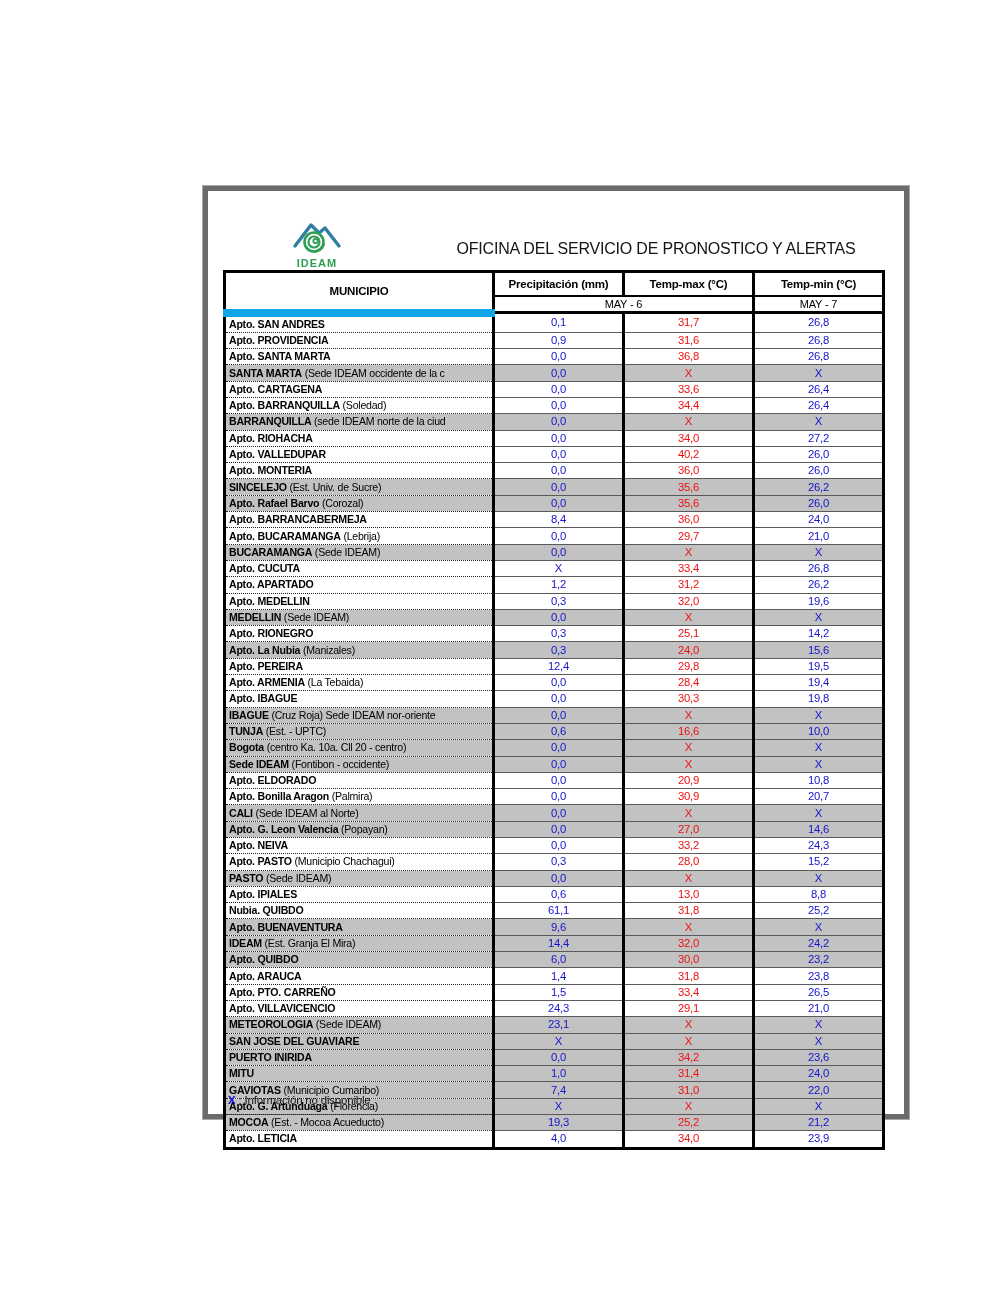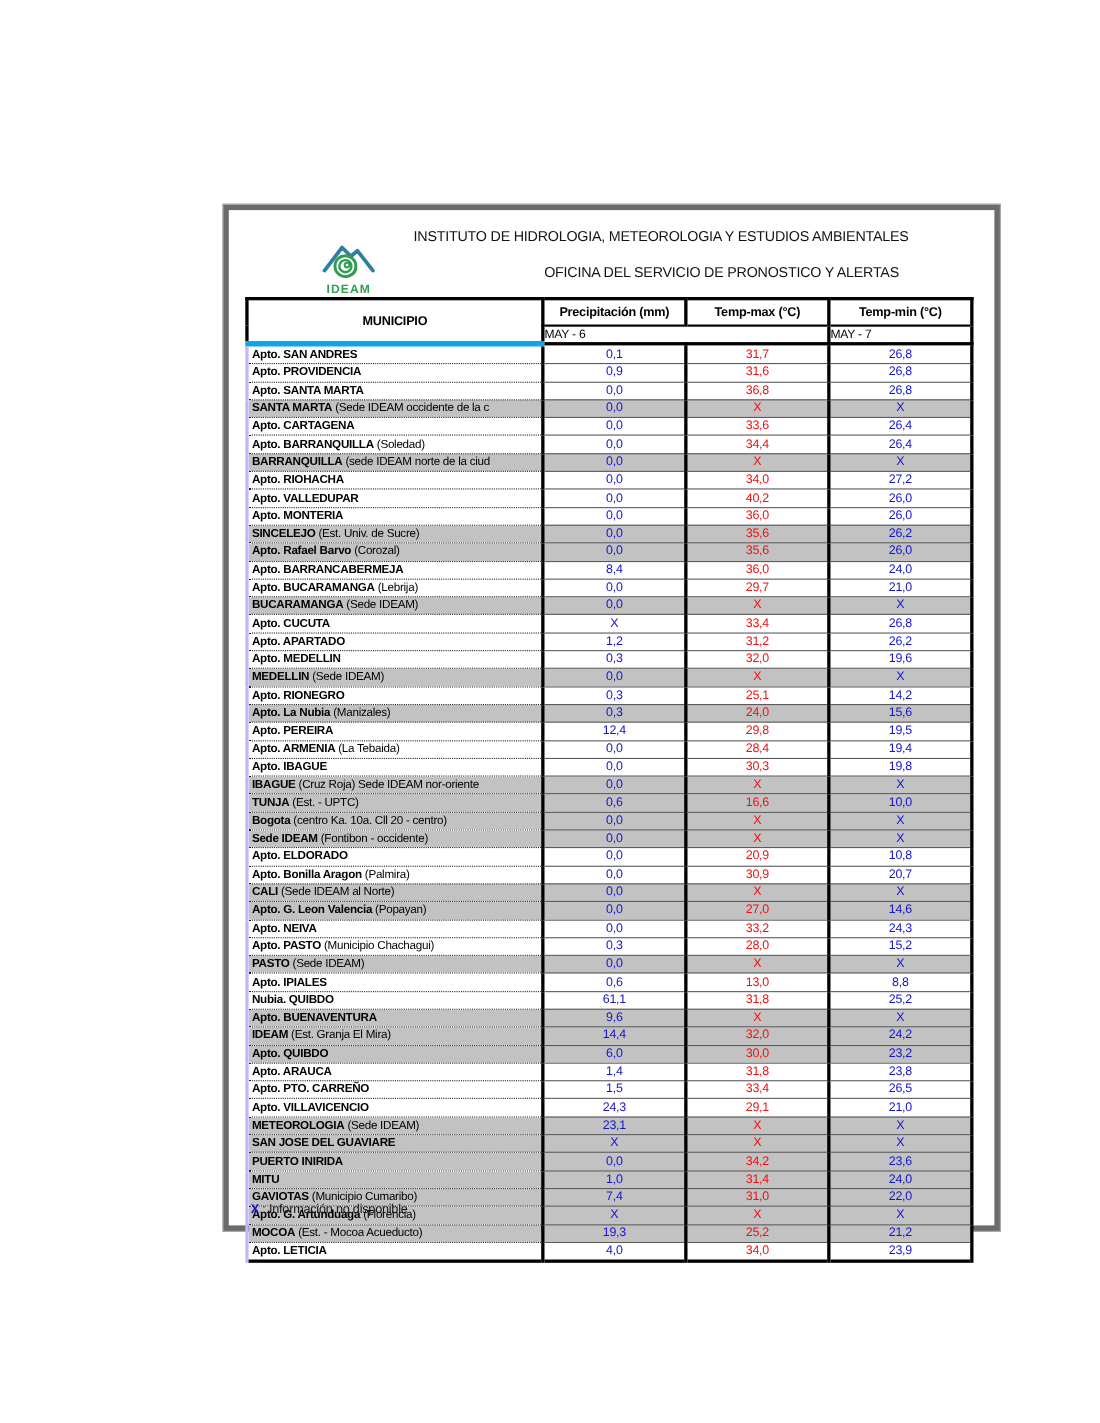--- a/index.html
+++ b/index.html
@@ -11,72 +11,71 @@
   .panel {
     position:absolute; left:203px; top:186px; width:696px; height:923px;
     background:#fff; border:5px solid var(--frame); box-shadow:0 0 0 1px #a8a8a8;
   }
   .title {
     position:absolute; top:16px; left:90px; right:0; text-align:center;
     font-size:13px; letter-spacing:-0.2px; color:#141414; white-space:nowrap;
   }
   .subtitle {
     position:absolute; top:49px; left:200px; right:0; text-align:center;
-    font-size:13px; letter-spacing:-0.2px; color:#141414; white-space:nowrap;
+    font-size:16px; letter-spacing:-0.2px; color:#141414; white-space:nowrap;
   }
   .logo { position:absolute; left:80px; top:29px; width:58px; text-align:center; line-height:0; }
   .logo svg { display:block; margin:0 auto; }
   .logo-text {
     font-size:11px; font-weight:bold; color:var(--logo-green);
     letter-spacing:1px; line-height:12px; margin-top:1px;
   }
   table.fc {
     position:absolute; left:15px; top:79px; width:659px;
     border-collapse:collapse; table-layout:fixed;
     border:3px solid #000;
   }
   .fc th, .fc td { padding:0; margin:0; }
   .fc thead th {
     font-size:11.5px; font-weight:bold; text-align:center; height:22px;
     border:3px solid #000; border-bottom:2px solid #000; background:#fff;
     letter-spacing:-0.2px;
   }
-  .fc thead th.munhead { border-bottom:5px solid #0ea5e9; }
+  .fc thead th.munhead { border-bottom:8px solid #0ea5e9; }
   .fc thead td.sub {
-    font-size:11px; height:14px;
+    font-size:11px; text-align:center; height:14px;
     border:3px solid #000; border-top:2px solid #000; background:#fff;
     letter-spacing:-0.2px;
   }
   .fc tbody td { height:15.3px; line-height:15px; background:#fff; }
   .fc tbody tr.shaded td { background:var(--shade); }
   .fc tbody td.mun {
     font-size:10.6px; letter-spacing:-0.25px; white-space:nowrap; overflow:hidden;
     padding-left:3px; text-align:left;
-    border-top:1px dotted #222; border-left:3px solid #c4b5fd; border-right:3px solid #000;
+    border-top:1px dotted #222; border-left:3px solid #000000; border-right:3px solid #000;
   }
   .fc tbody td.num {
     font-size:11.3px; text-align:center; letter-spacing:-0.2px;
     border-top:1px solid #5a5a5a; border-right:3px solid #000;
   }
   .mname { font-weight:bold; }
   .mdetail { font-weight:normal; }
   .val-blue { color:var(--blue); }
   .val-red  { color:var(--red); }
   .legend {
     position:absolute; left:20px; top:903px; font-size:11.5px; color:#141414;
     letter-spacing:-0.2px;
   }
   .legend .x { color:var(--blue); font-weight:bold; }
 </style>
 </head>
 <body>
 
 <div class="panel">
 
-  <div class="title">INSTITUTO DE HIDROLOGIA, METEOROLOGIA Y ESTUDIOS AMBIENTALES</div>
 
   <div class="logo">
     <svg width="50" height="36" viewBox="0 0 50 36">
       <path d="M3 26 L19 5 L27 13 L33 8 L47 26" fill="none" stroke="#2e7fa0" stroke-width="3.4" stroke-linejoin="round" stroke-linecap="round"></path>
       <g fill="none" stroke="#2e9e53">
         <circle cx="22" cy="22" r="9.5" stroke-width="2.6"></circle>
         <circle cx="22" cy="22" r="5.5" stroke-width="2.2"></circle>
         <circle cx="23.5" cy="21" r="2.2" stroke-width="1.8"></circle>
         <path d="M22 31.5 Q30 31 32 24" stroke-width="2.2"></path>
       </g>

